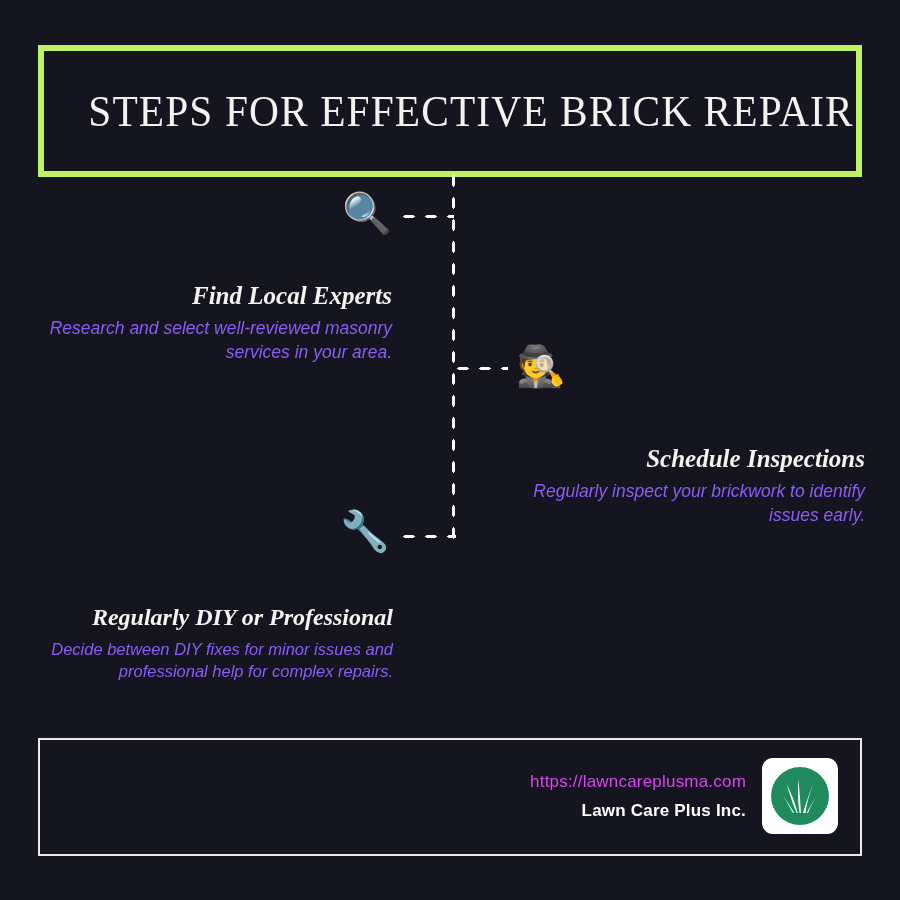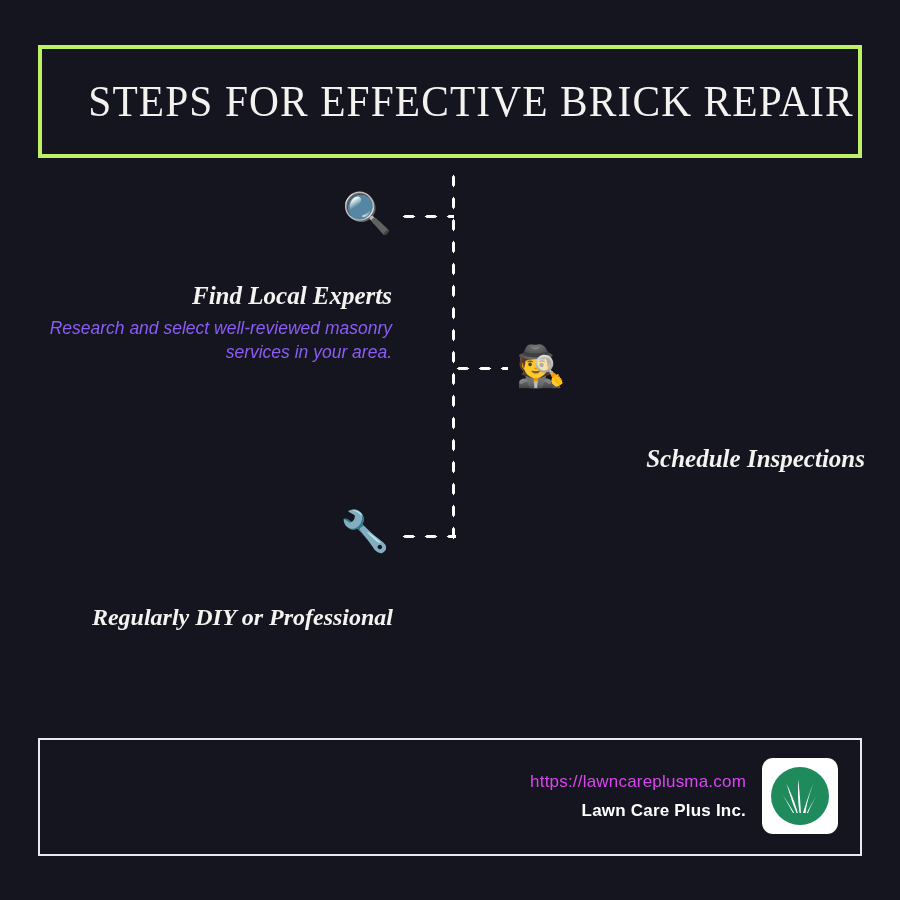--- a/index.html
+++ b/index.html
@@ -22,22 +22,22 @@
     height: 900px;
     background: #14151e;
   }
 
   
   #title-box {
     position: absolute;
     left: 38px;
     top: 45px;
     width: 824px;
-    height: 113px;
-    border: 4px solid #bef264;
+    height: 132px;
+    border: 6px solid #bef264;
     box-sizing: border-box;
     display: flex;
     align-items: center;
     justify-content: center;
     padding-left: 42px;
   }
   #title-text {
     font-family: "Liberation Serif", "DejaVu Serif", serif;
     font-size: 45px;
     letter-spacing: 1.2px;
@@ -191,24 +191,26 @@
   <div class="step-emoji" id="emoji-step-2">🕵️</div>
   <div class="step-emoji" id="emoji-step-3">🔧</div>
 
   <div class="step-block" id="step-block-1">
     <p class="step-heading">Find Local Experts</p>
     <p class="step-body">Research and select well-reviewed masonry services in your area.</p>
   </div>
 
   <div class="step-block" id="step-block-2">
     <p class="step-heading">Schedule Inspections</p>
+    <p class="step-body">Regularly inspect your brickwork to identify issues early.</p>
   </div>
 
   <div class="step-block" id="step-block-3">
     <p class="step-heading">Regularly DIY or Professional</p>
+    <p class="step-body">Decide between DIY fixes for minor issues and professional help for complex repairs.</p>
   </div>
 
   <div id="footer-box">
     <div id="footer-content">
       <div id="footer-text">
         <div id="footer-url">https://lawncareplusma.com</div>
         <div id="footer-company">Lawn Care Plus Inc.</div>
       </div>
       <div id="footer-logo">
         <svg width="64" height="64" viewBox="0 0 64 64">

